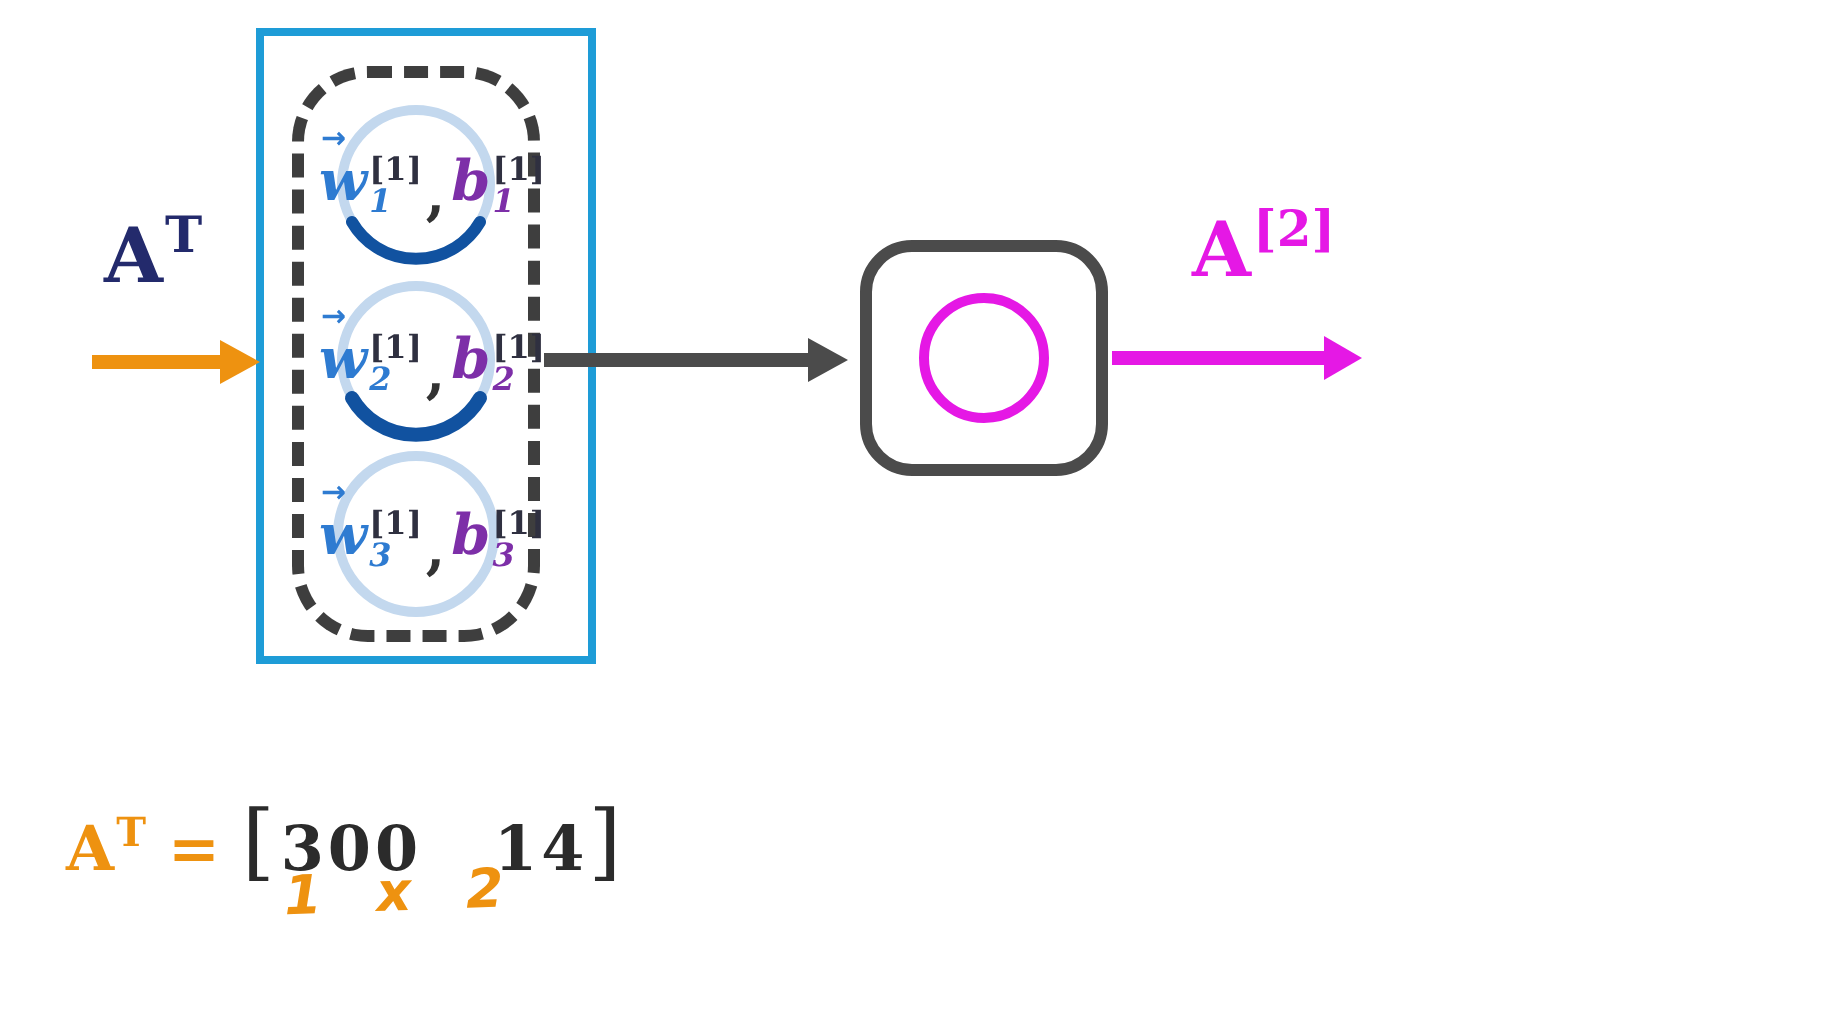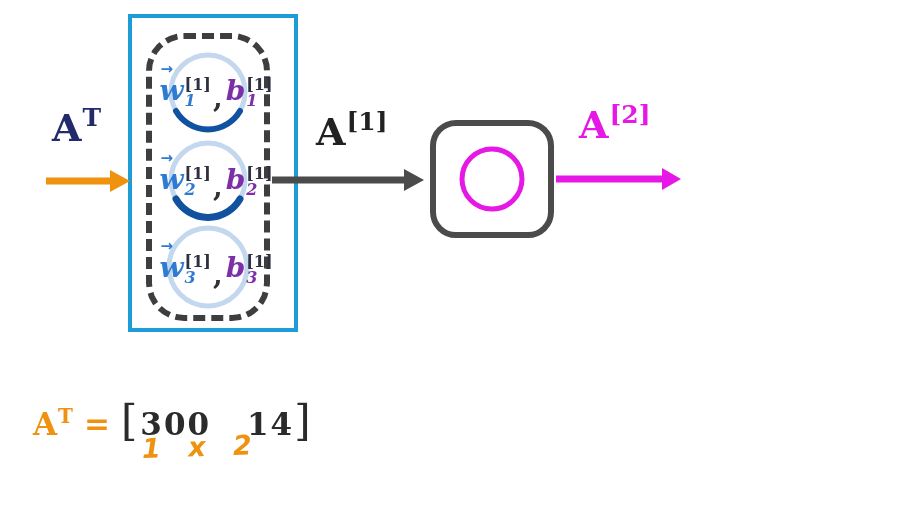--- a/index.html
+++ b/index.html
@@ -19,21 +19,21 @@
 
   
   .big-label { font-weight:bold; font-size:38px; line-height:1.1; }
   .big-sup   { font-size:25px; vertical-align:15px; margin-left:1px; }
   .c-navy    { color:#232A6C; }
   .c-black   { color:#222222; }
   .c-magenta { color:#E518E5; }
   .c-orange  { color:#EE9210; }
   .pos-input { left:52px;  top:104px; }
   .pos-a1    { left:316px; top:108px; }
-  .pos-a2    { left:579px; top:101px; }
+  .pos-a2    { left:596px; top:101px; }
 
   
   .neuron-label {
     left:142px; width:150px; height:52px;
     display:flex; align-items:center; justify-content:center;
     font-size:28px; font-weight:bold; font-style:italic; white-space:nowrap;
   }
   .n1 { top:64px; } .n2 { top:153px; } .n3 { top:241px; }
   .w-color { color:#2E7BD1; }
   .b-color { color:#7D2FA8; }
@@ -142,23 +142,20 @@
       <span class="sub w-color">3</span>
     </span>
     <span class="comma">,</span>
     <span class="b-color b-letter">b</span>
     <span class="scripts">
       <span class="sup">[1]</span>
       <span class="sub b-color">3</span>
     </span>
   </div>
 
-  <div class="abs big-label c-black pos-a1">
-    <span>A</span><span class="big-sup">[1]</span>
-  </div>
 
   <div class="abs big-label c-magenta pos-a2">
     <span>A</span><span class="big-sup">[2]</span>
   </div>
 
   <div class="abs formula c-orange">
     <span>
       <span>A</span><span class="f-sup">T</span>
     </span>
     <span class="f-eq">=</span>

